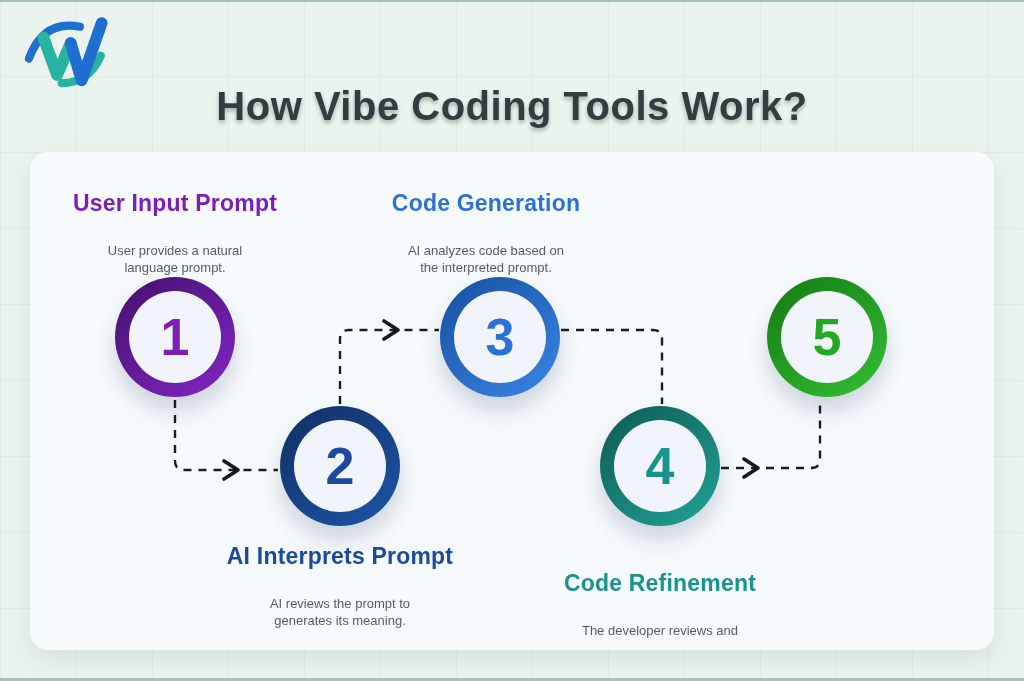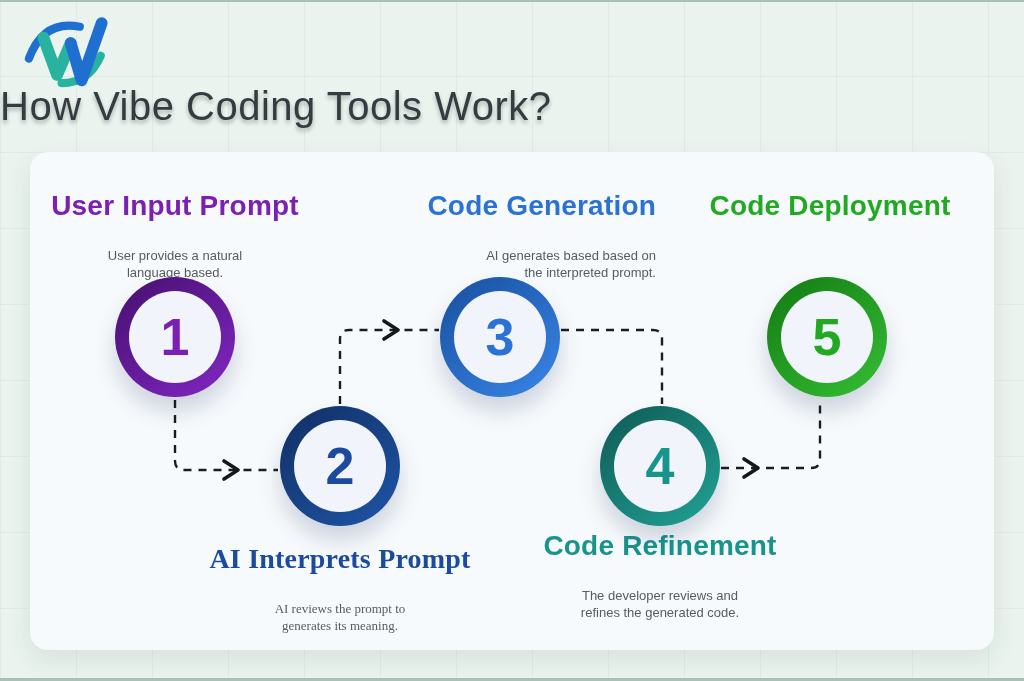--- a/index.html
+++ b/index.html
@@ -19,41 +19,41 @@
   .edge-strip { position:absolute; left:0; width:1024px; background:#a7c2b6; }
   .edge-strip.top { top:0; height:2px; }
   .edge-strip.bottom { bottom:0; height:3px; }
 
   
   .logo { position:absolute; left:18px; top:8px; width:100px; height:92px; }
 
   
   .main-title {
     position:absolute; left:0; top:84px; width:1024px;
-    font-size:40px; font-weight:normal;
+    text-align:center; font-size:40px; font-weight:bold;
     color:#353c41; letter-spacing:0.5px;
     text-shadow: 0 3px 4px rgba(0,0,0,0.28);
   }
 
   
   .card {
     position:absolute; left:30px; top:152px; width:964px; height:498px;
     background:#f7fafc; border-radius:18px;
     box-shadow: 0 10px 24px rgba(60,90,80,0.10);
   }
 
   
   .step-text { position:absolute; text-align:center; }
-  .step-title { font-size:28px; font-weight:bold; letter-spacing:0.2px; }
+  .step-title { font-size:23px; font-weight:bold; letter-spacing:0.2px; }
   .step-desc { font-size:13px; color:#575c61; line-height:1.28; margin-top:26px; }
   .text-1 { left:35px;  top:190px; width:280px; }
-  .text-3 { left:376px; top:190px; width:280px;text-align:right; }
+  .text-3 { left:346px; top:190px; width:280px; }
   .text-5 { left:690px; top:190px; width:280px; }
-  .text-2 { left:185px; top:543px; width:310px;font-family:Liberation Serif, serif; }
-  .text-4 { left:505px; top:530px; width:310px; }
+  .text-2 { left:185px; top:543px; width:310px; }
+  .text-4 { left:505px; top:570px; width:310px; }
 
   
   .circle {
     position:absolute; width:120px; height:120px; border-radius:50%;
     background: linear-gradient(140deg, var(--ring-from), var(--ring-to));
     display:flex; align-items:center; justify-content:center;
     box-shadow: 0 14px 22px rgba(40,60,110,0.20);
   }
   .circle-inner {
     width:92px; height:92px; border-radius:50%;
@@ -92,49 +92,47 @@
   </svg>
 
   <h1 class="main-title">How Vibe Coding Tools Work?</h1>
 
   <div class="card"></div>
 
   <div class="step-text text-1">
     <div class="step-title" style="color: rgb(123, 31, 181);">User Input Prompt</div>
     <div class="step-desc">
       <span>User provides a natural</span><br>
-      <span>language based.</span>
+      <span>language prompt.</span>
     </div>
   </div>
 
   <div class="step-text text-3">
     <div class="step-title" style="color: rgb(43, 114, 215);">Code Generation</div>
     <div class="step-desc">
-      <span>AI generates based based on</span><br>
+      <span>AI analyzes code based on</span><br>
       <span>the interpreted prompt.</span>
     </div>
   </div>
 
   <div class="step-text text-5">
-    <div class="step-title" style="color: rgb(34, 169, 34);">Code Deployment</div>
   </div>
 
   <div class="step-text text-2">
     <div class="step-title" style="color: rgb(27, 74, 158);">AI Interprets Prompt</div>
     <div class="step-desc">
       <span>AI reviews the prompt to</span><br>
       <span>generates its meaning.</span>
     </div>
   </div>
 
   <div class="step-text text-4">
     <div class="step-title" style="color: rgb(23, 148, 140);">Code Refinement</div>
     <div class="step-desc">
       <span>The developer reviews and</span><br>
-      <span>refines the generated code.</span>
     </div>
   </div>
 
   <div class="circle circle-1" style="--ring-from: #45106e; --ring-to: #8227c4;">
     <div class="circle-inner">
       <span class="step-number" style="color: rgb(123, 31, 181);">1</span>
     </div>
   </div>
   <div class="circle circle-2" style="--ring-from: #122f63; --ring-to: #1e55a8;">
     <div class="circle-inner">

